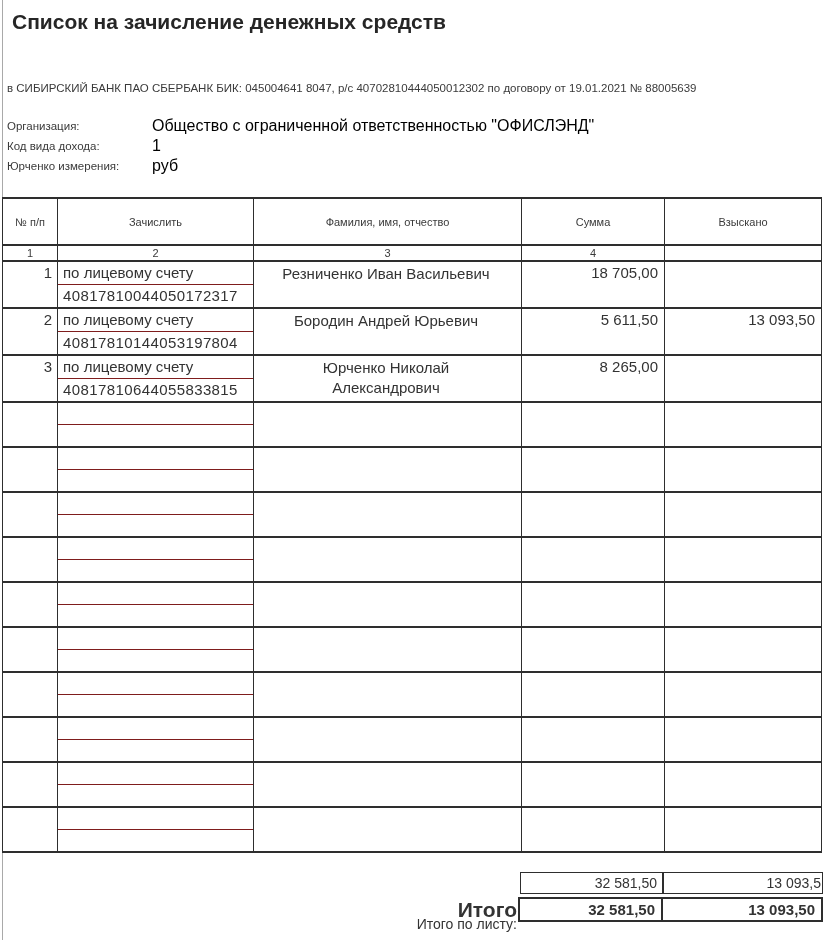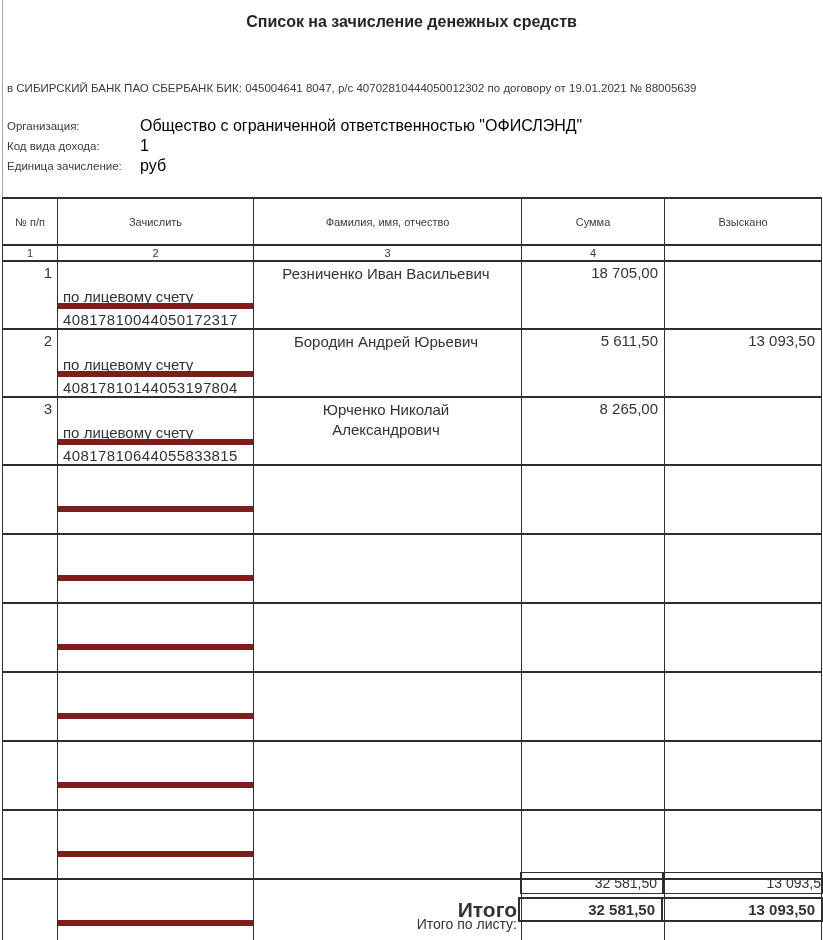--- a/index.html
+++ b/index.html
@@ -2,28 +2,28 @@
 <html><head>
 <meta charset="utf-8">
 <style>
   html,body { margin:0; padding:0; background:#ffffff; }
   .page {
     position:relative; width:823px; height:940px; background:#fff;
     font-family:"Liberation Sans", sans-serif; color:#333; overflow:hidden;
   }
   .page-edge { position:absolute; left:2px; top:0; width:1px; height:940px; background:#a9a9a9; }
 
-  .title { position:absolute; left:0; right:0; top:10px; text-align:center;
-           font-weight:bold; font-size:16px; line-height:23px; color:#262626; }
+  .title { position:absolute; left:12px; right:0; top:10px; text-align:left;
+           font-weight:bold; font-size:21px; line-height:23px; color:#262626; }
   .title div { white-space:pre; }
 
   .bank-line { position:absolute; left:7px; top:82px; font-size:11.5px; color:#3a3a3a; }
 
   .info { position:absolute; left:7px; top:117px; }
-  .info-row { display:flex; align-items:flex-start; height:20px; }
+  .info-row { display:flex; align-items:flex-start; height:20px;gap:12px; }
   .info-label { width:133px; font-size:11.5px; padding-top:3px; color:#3a3a3a; }
   .info-value { font-size:16px; color:#000000; }
 
   table.doc-table { position:absolute; left:2px; top:197px; width:819px;
                     border-collapse:collapse; table-layout:fixed; }
   .doc-table td {
     border-left:1px solid #2e2e2e; border-right:1px solid #2e2e2e;
     border-top:2px solid #2e2e2e; border-bottom:2px solid #2e2e2e;
     padding:0; vertical-align:top; overflow:hidden;
   }
@@ -33,21 +33,21 @@
                         font-size:11px; color:#3a3a3a; }
   tr.data-row td, tr.empty-row td { font-size:15px; }
   tr.data-row td { height:43px; }
   tr.empty-row td { height:42px; }
 
   td.c-num { text-align:right; padding:2px 5px 0 0; }
   td.c-name { padding:2px 8px 0 5px; white-space:pre-line; line-height:20px;text-align:center; }
   td.c-amount, td.c-collected { text-align:right; padding:2px 6px 0 0; }
 
   .credit-top { box-sizing:border-box; height:23px; padding:2px 0 0 5px;
-                border-bottom:6px solid #7f1d1d;margin-top:24px; }
+                border-bottom:1px solid #7f1d1d; }
   .credit-bottom { padding:2px 0 0 5px; letter-spacing:0.4px; }
   tr.empty-row .credit-top { height:22px; }
   tr.empty-row .credit-bottom { height:19px; }
 
   .tot-label { position:absolute; left:250px; width:267px; text-align:right;
                font-size:14px; color:#333; }
   .tot-label-a { top:913px; line-height:22px; }
   .tot-label-b { top:897px; line-height:25px; font-weight:bold; font-size:21px; }
   .tot-cell { position:absolute; box-sizing:border-box; text-align:right;
               font-size:14px; overflow:hidden; }
@@ -74,21 +74,21 @@
   <div class="info">
     <div class="info-row">
       <div class="info-label">Организация:</div>
       <div class="info-value">Общество с ограниченной ответственностью "ОФИСЛЭНД"</div>
     </div>
     <div class="info-row">
       <div class="info-label">Код вида дохода:</div>
       <div class="info-value">1</div>
     </div>
     <div class="info-row">
-      <div class="info-label">Единица зачисление:</div>
+      <div class="info-label">Юрченко измерения:</div>
       <div class="info-value">руб</div>
     </div>
   </div>
 
   <table class="doc-table">
     <colgroup>
       <col style="width:55px">
         <col style="width:196px">
         <col style="width:268px">
       <col style="width:143px">

